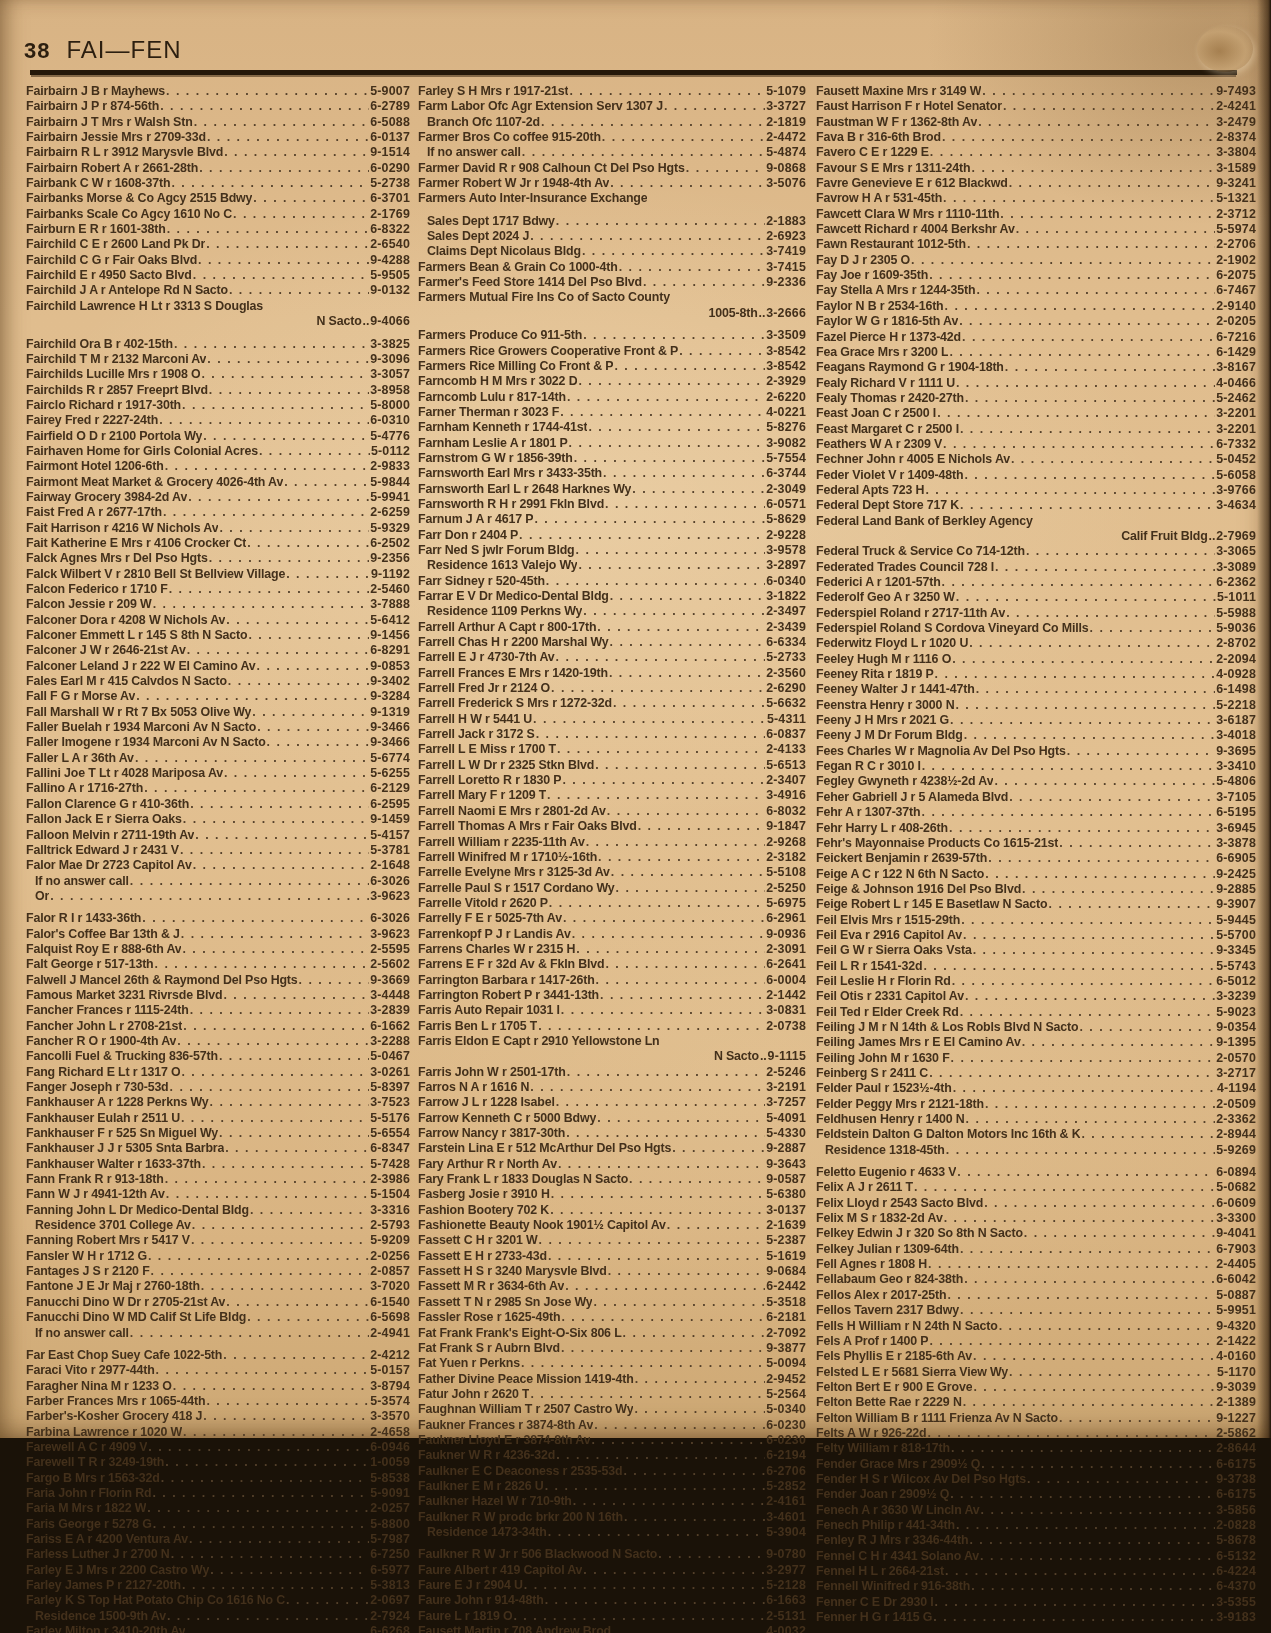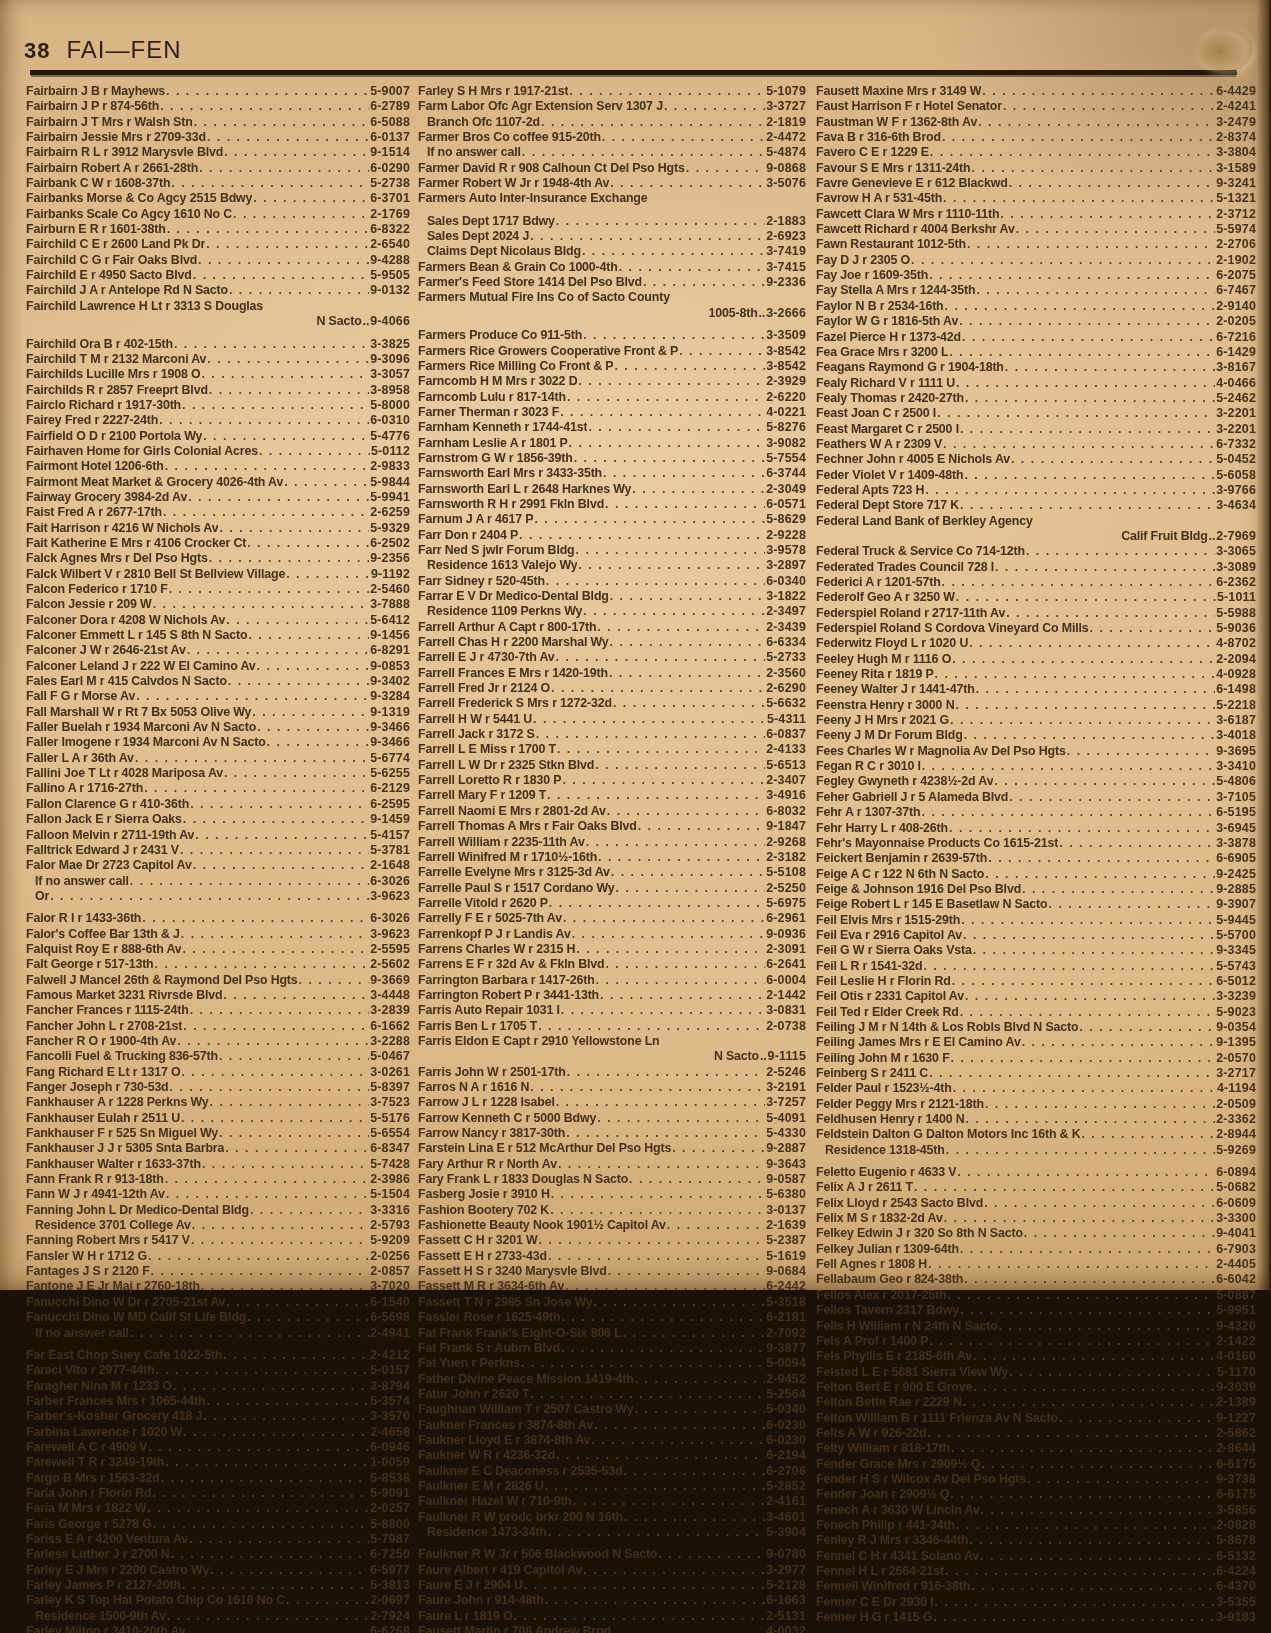--- a/index.html
+++ b/index.html
@@ -2,21 +2,21 @@
 <html><head>
 <meta charset="utf-8">
 <style>
   html,body{margin:0;padding:0;}
   body{
     width:1271px;height:1633px;overflow:hidden;
     font-family:"Liberation Sans",sans-serif;
     background:#1a1208;
   }
   .page{
-    position:relative;width:1271px;height:1290px;box-sizing:border-box;
+    position:relative;width:1271px;height:1438px;box-sizing:border-box;
     padding:36px 30px 0 24px;
     background:
       radial-gradient(ellipse 420px 260px at 96% 3%, rgba(120,88,48,0.35), rgba(120,88,48,0) 70%),
       radial-gradient(ellipse 900px 500px at 45% 35%, rgba(255,243,214,0.28), rgba(255,243,214,0) 65%),
       radial-gradient(ellipse 700px 400px at 60% 75%, rgba(255,238,200,0.12), rgba(255,238,200,0) 70%),
       linear-gradient(180deg, #d8b384 0%, #e0bd8e 22%, #e2c091 55%, #d9b482 85%, #cda874 100%),
       #dcb888;
     box-shadow:inset 14px 0 22px -10px rgba(90,60,25,0.55),
                inset -16px 0 26px -12px rgba(80,50,20,0.55),
                inset 0 -18px 30px -14px rgba(90,60,25,0.5);
@@ -1056,21 +1056,21 @@
         <div class="row">
           <span class="nm">Fausett Martin r 708 Andrew Brod</span>
           <span class="dots"></span>
           <span class="num">4-0032</span>
         </div>
       </div>
     <div class="col col2">
         <div class="row">
           <span class="nm">Fausett Maxine Mrs r 3149 W</span>
           <span class="dots"></span>
-          <span class="num">6-4429</span>
+          <span class="num">9-7493</span>
         </div>
         <div class="row">
           <span class="nm">Faust Harrison F r Hotel Senator</span>
           <span class="dots"></span>
           <span class="num">2-4241</span>
         </div>
         <div class="row">
           <span class="nm">Faustman W F r 1362-8th Av</span>
           <span class="dots"></span>
           <span class="num">3-2479</span>
@@ -1234,21 +1234,21 @@
           <span class="num">5-5988</span>
         </div>
         <div class="row">
           <span class="nm">Federspiel Roland S Cordova Vineyard Co Mills</span>
           <span class="dots"></span>
           <span class="num">5-9036</span>
         </div>
         <div class="row">
           <span class="nm">Federwitz Floyd L r 1020 U</span>
           <span class="dots"></span>
-          <span class="num">4-8702</span>
+          <span class="num">2-8702</span>
         </div>
         <div class="row">
           <span class="nm">Feeley Hugh M r 1116 O</span>
           <span class="dots"></span>
           <span class="num">2-2094</span>
         </div>
         <div class="row">
           <span class="nm">Feeney Rita r 1819 P</span>
           <span class="dots"></span>
           <span class="num">4-0928</span>

